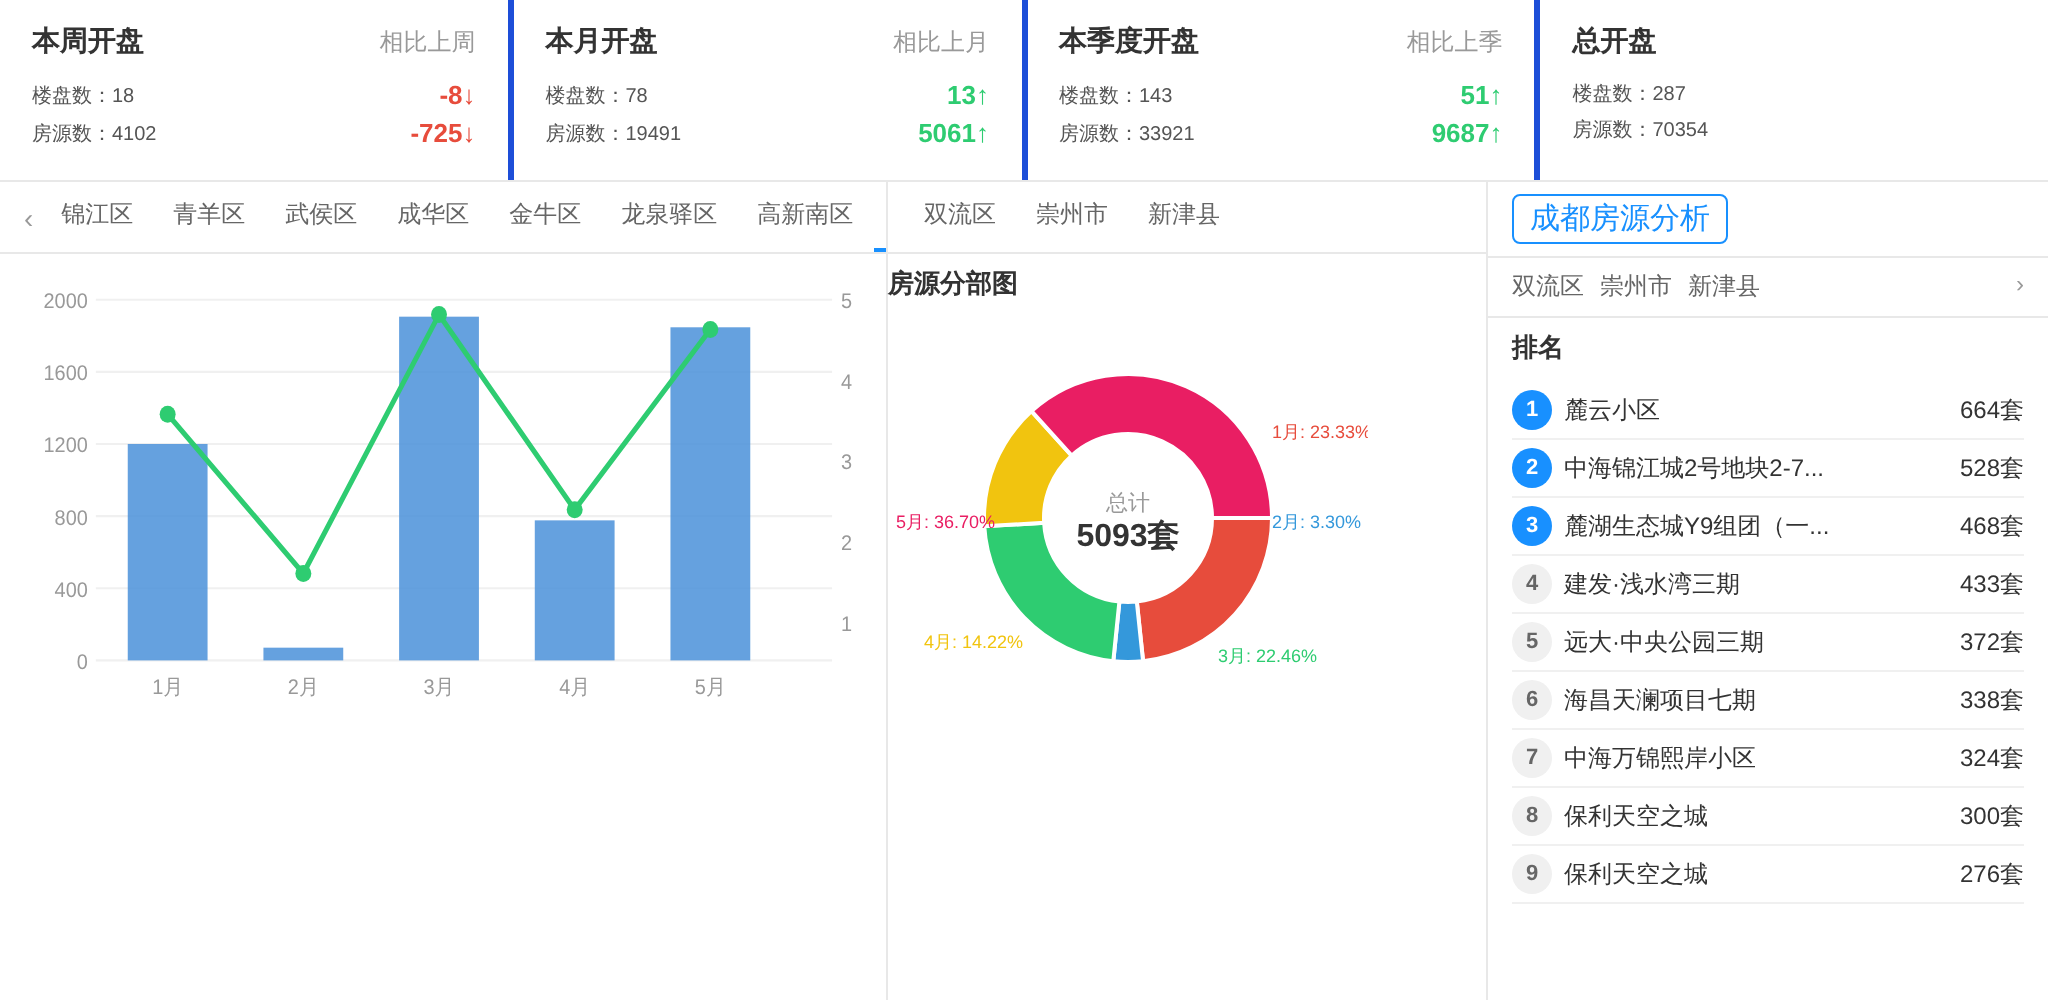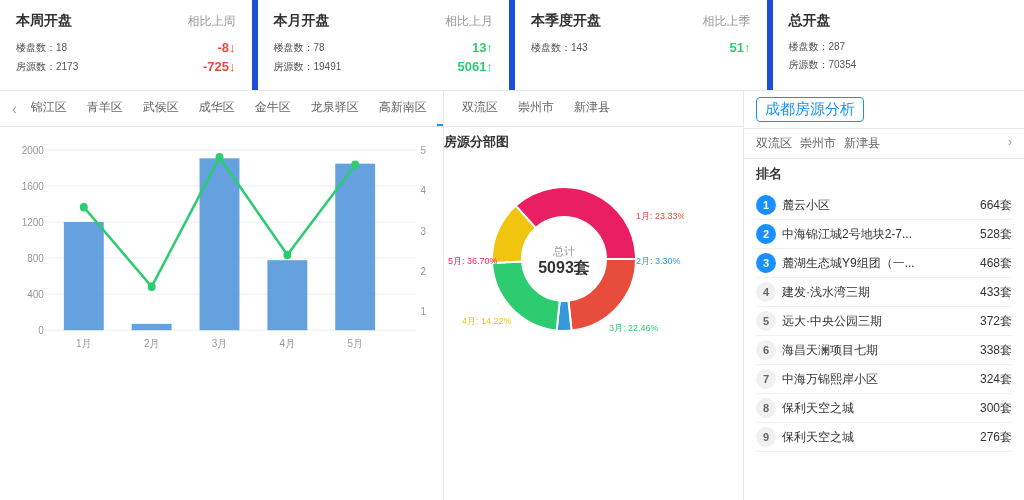--- a/index.html
+++ b/index.html
@@ -1,18 +1,18 @@
 <!DOCTYPE html>
 <html><head>
   <meta charset="utf-8">
   <style>
     * { box-sizing: border-box; margin: 0; padding: 0; }
     body { font-family: "Microsoft YaHei", "PingFang SC", sans-serif; background: #f5f6fa; font-size: 13px; color: #333; }
     .top-cards { display: flex; gap: 0; background: #fff; border-bottom: 1px solid #e8e8e8; }
-    .card { flex: 1; padding: 12px 16px; border-right: 6px solid #1d4ed8; }
+    .card { flex: 1; padding: 12px 16px; border-right: 3px solid #1d4ed8; }
     .card:last-child { border-right: none; }
     .card-header { display: flex; justify-content: space-between; align-items: center; margin-bottom: 10px; }
     .card-title { font-size: 14px; font-weight: bold; color: #333; }
     .card-compare { font-size: 12px; color: #999; }
     .card-row { display: flex; justify-content: space-between; align-items: center; margin-bottom: 4px; }
     .card-label { color: #555; font-size: 10px; }
     .val-red { color: #e74c3c; font-weight: bold; }
     .val-green { color: #2ecc71; font-weight: bold; }
     .main-area { display: flex; background: #fff; }
     .left-panel { flex: 1; border-right: 1px solid #e8e8e8; }
@@ -46,21 +46,21 @@
   <div class="card">
     <div class="card-header">
       <span class="card-title">本周开盘</span>
       <span class="card-compare">相比上周</span>
     </div>
     <div class="card-row">
       <span class="card-label">楼盘数：18</span>
       <span class="val-red">-8↓</span>
     </div>
     <div class="card-row">
-      <span class="card-label">房源数：2173</span>
+      <span class="card-label">房源数：4102</span>
       <span class="val-red">-725↓</span>
     </div>
   </div>
 
   <div class="card">
     <div class="card-header">
       <span class="card-title">本月开盘</span>
       <span class="card-compare">相比上月</span>
     </div>
     <div class="card-row">
@@ -74,20 +74,24 @@
   </div>
 
   <div class="card">
     <div class="card-header">
       <span class="card-title">本季度开盘</span>
       <span class="card-compare">相比上季</span>
     </div>
     <div class="card-row">
       <span class="card-label">楼盘数：143</span>
       <span class="val-green">51↑</span>
+    </div>
+    <div class="card-row">
+      <span class="card-label">房源数：33921</span>
+      <span class="val-green">9687↑</span>
     </div>
   </div>
 
   <div class="card">
     <div class="card-header">
       <span class="card-title">总开盘</span>
     </div>
     <div class="card-row">
       <span class="card-label">楼盘数：287</span>
     </div>

